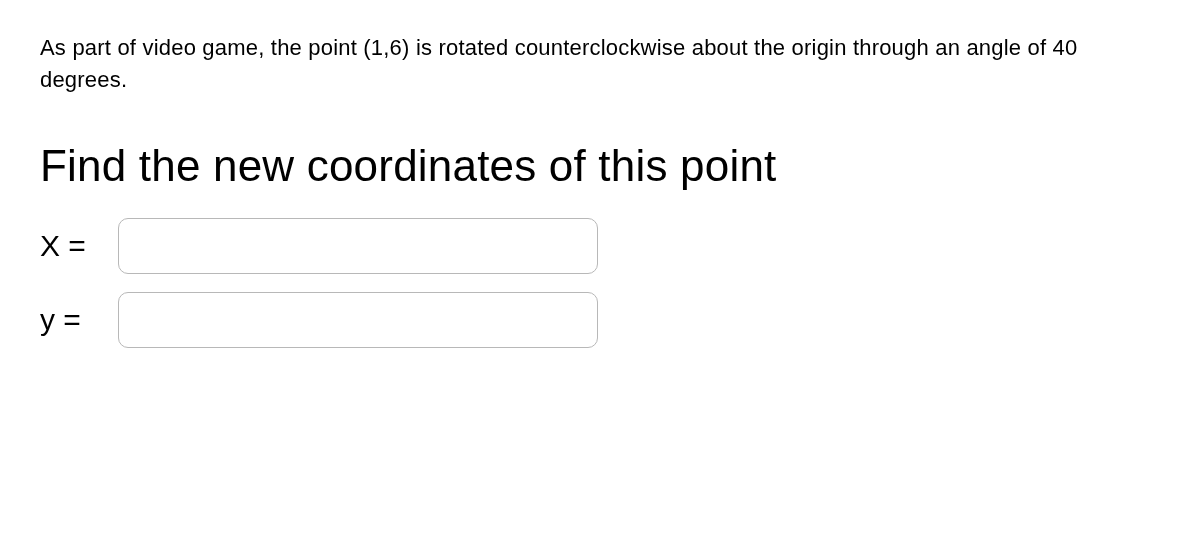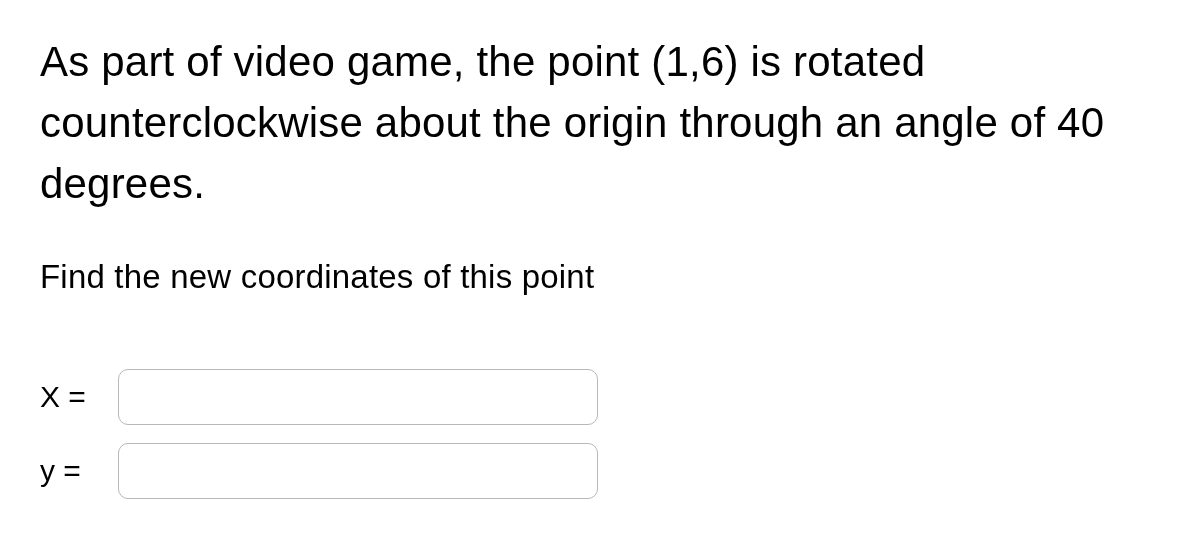--- a/index.html
+++ b/index.html
@@ -9,29 +9,29 @@
     }
     body {
       font-family: "Trebuchet MS", "Lucida Sans Unicode", "Lucida Grande", "Lucida Sans", Arial, sans-serif;
       background: #ffffff;
       padding: 32px 40px;
       width: 1200px;
       height: 537px;
       color: #000000;
     }
     .problem-text {
-      font-size: 42px;
+      font-size: 22px;
       line-height: 1.45;
       margin-bottom: 38px;
       letter-spacing: 0.2px;
     }
     .instruction-text {
-      font-size: 33px;
+      font-size: 44px;
       line-height: 1.45;
-      margin-bottom: 68px;
+      margin-bottom: 20px;
       letter-spacing: 0.2px;
     }
     .input-row {
       display: flex;
       align-items: center;
       margin-bottom: 18px;
     }
     .input-label {
       font-size: 30px;
       width: 78px;

